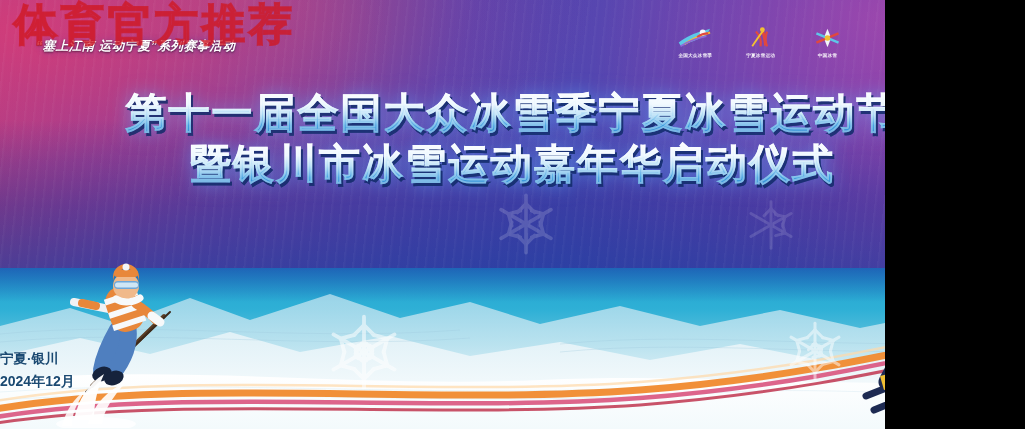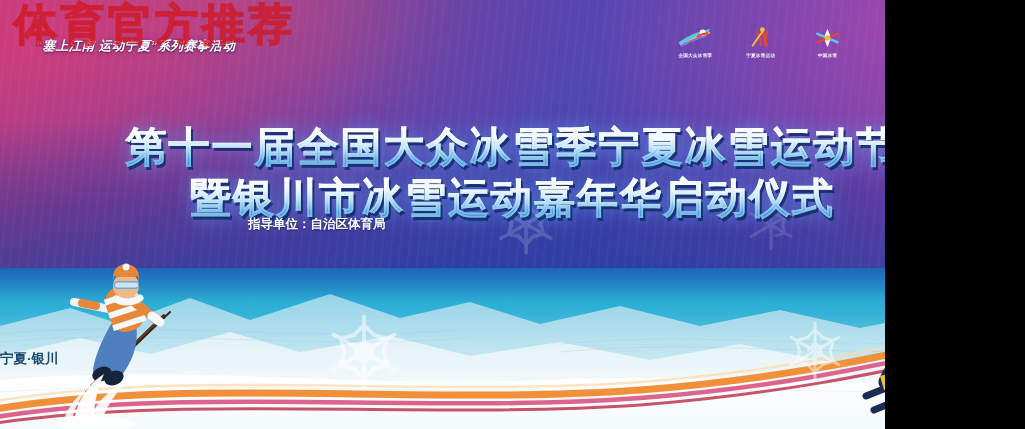--- a/index.html
+++ b/index.html
@@ -52,21 +52,20 @@
     text-stroke:1.6px rgba(206,24,34,.72);
   }
 
   .title-wrap{position:absolute;left:0;top:88px;width:1025px;z-index:10;text-align:center;}
   .t-line{
     font-size:41px;font-weight:bold;letter-spacing:2px;line-height:1.25;white-space:nowrap;
     background:linear-gradient(180deg,#ffffff 0%,#eaf6ff 32%,#a9d9f5 52%,#3f9fe0 74%,#2b7fc9 100%);
     -webkit-background-clip:text;background-clip:text;color:transparent;
     -webkit-text-stroke:.6px rgba(255,255,255,.35);
     filter:drop-shadow(2px 3px 0 rgba(16,42,104,.85)) drop-shadow(0 0 9px rgba(90,170,255,.5));
-    margin-top:34px;
   }
   .t-line.l2{margin-top:0;}
 
   .orgs{
     position:absolute;left:248px;top:214px;z-index:11;
     color:#ffffff;font-size:12.5px;font-weight:bold;line-height:21.5px;
     text-shadow:0 1px 2px rgba(8,30,80,.7);white-space:nowrap;
   }
   .place{
     position:absolute;left:0;top:348px;width:1025px;z-index:12;text-align:left;
@@ -373,20 +372,20 @@
 
   <div class="sub-banner">“塞上江南 运动宁夏”系列赛事活动</div>
   <div class="watermark">体育官方推荐</div>
 
   <div class="title-wrap">
     <div class="t-line l1">第十一届全国大众冰雪季宁夏冰雪运动节</div>
     <div class="t-line l2">暨银川市冰雪运动嘉年华启动仪式</div>
   </div>
 
   <div class="orgs">
-    <div>指导单位：自治区体育局</div>
   </div>
 
   <div class="place">
     <div class="p1">宁夏·银川</div>
+    <div class="p2">2024年12月</div>
   </div>
 
 </div>
 
 </body></html>

